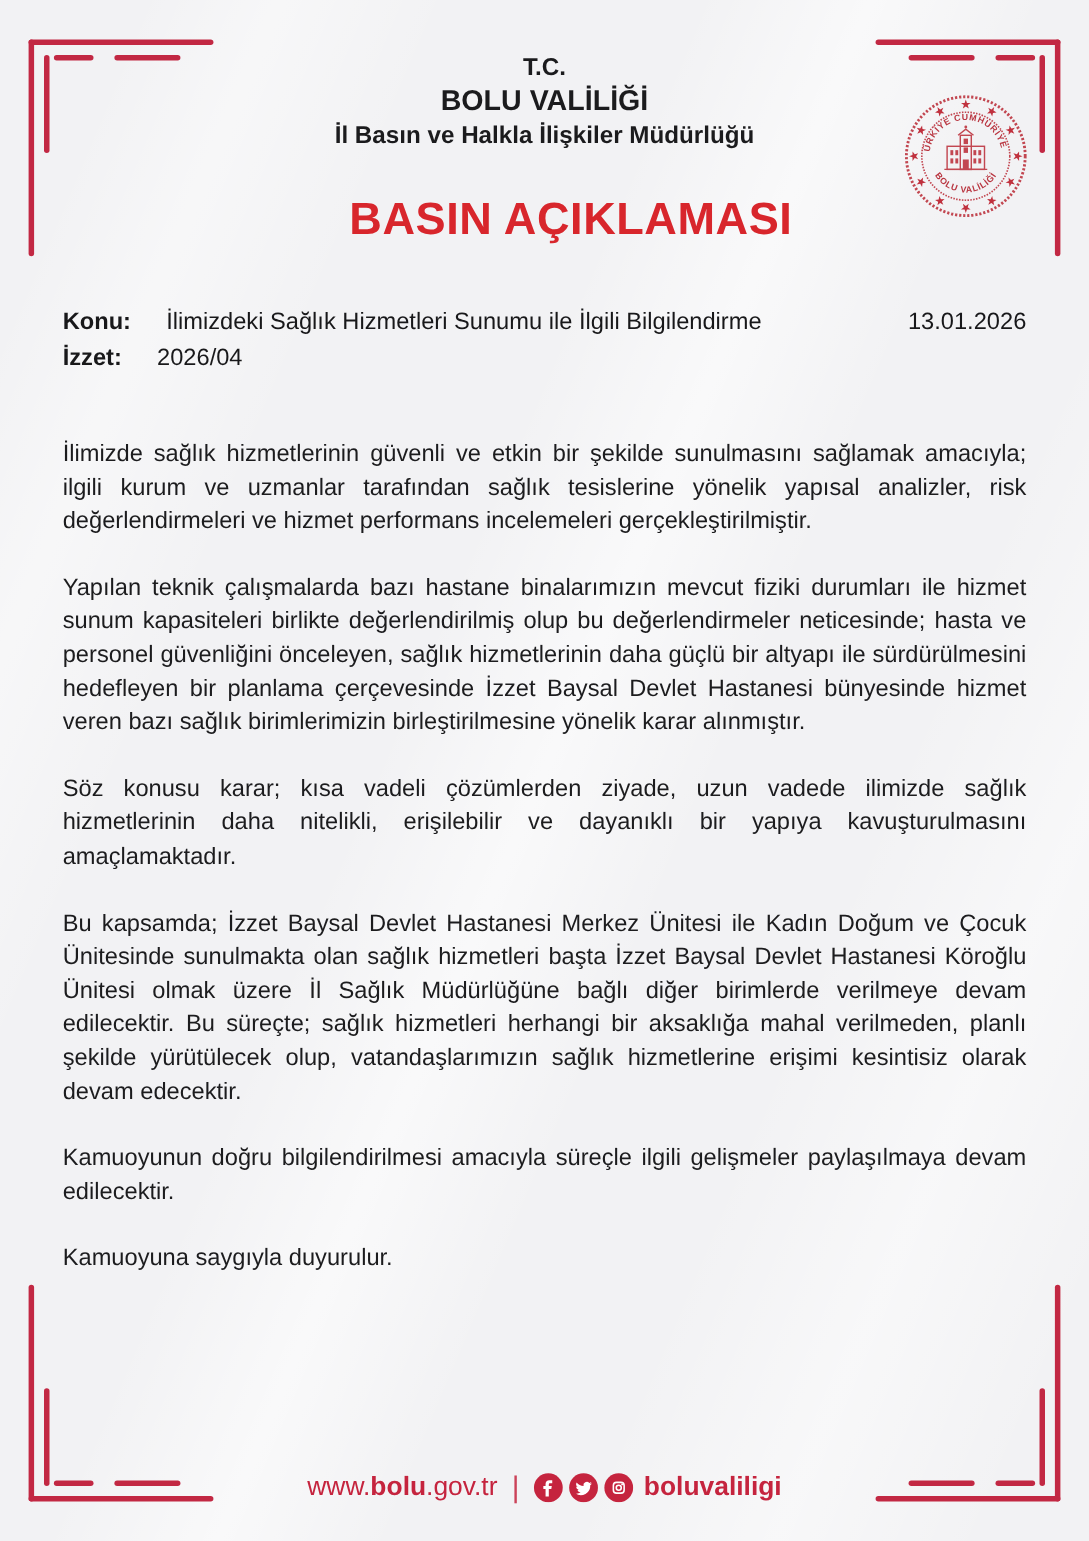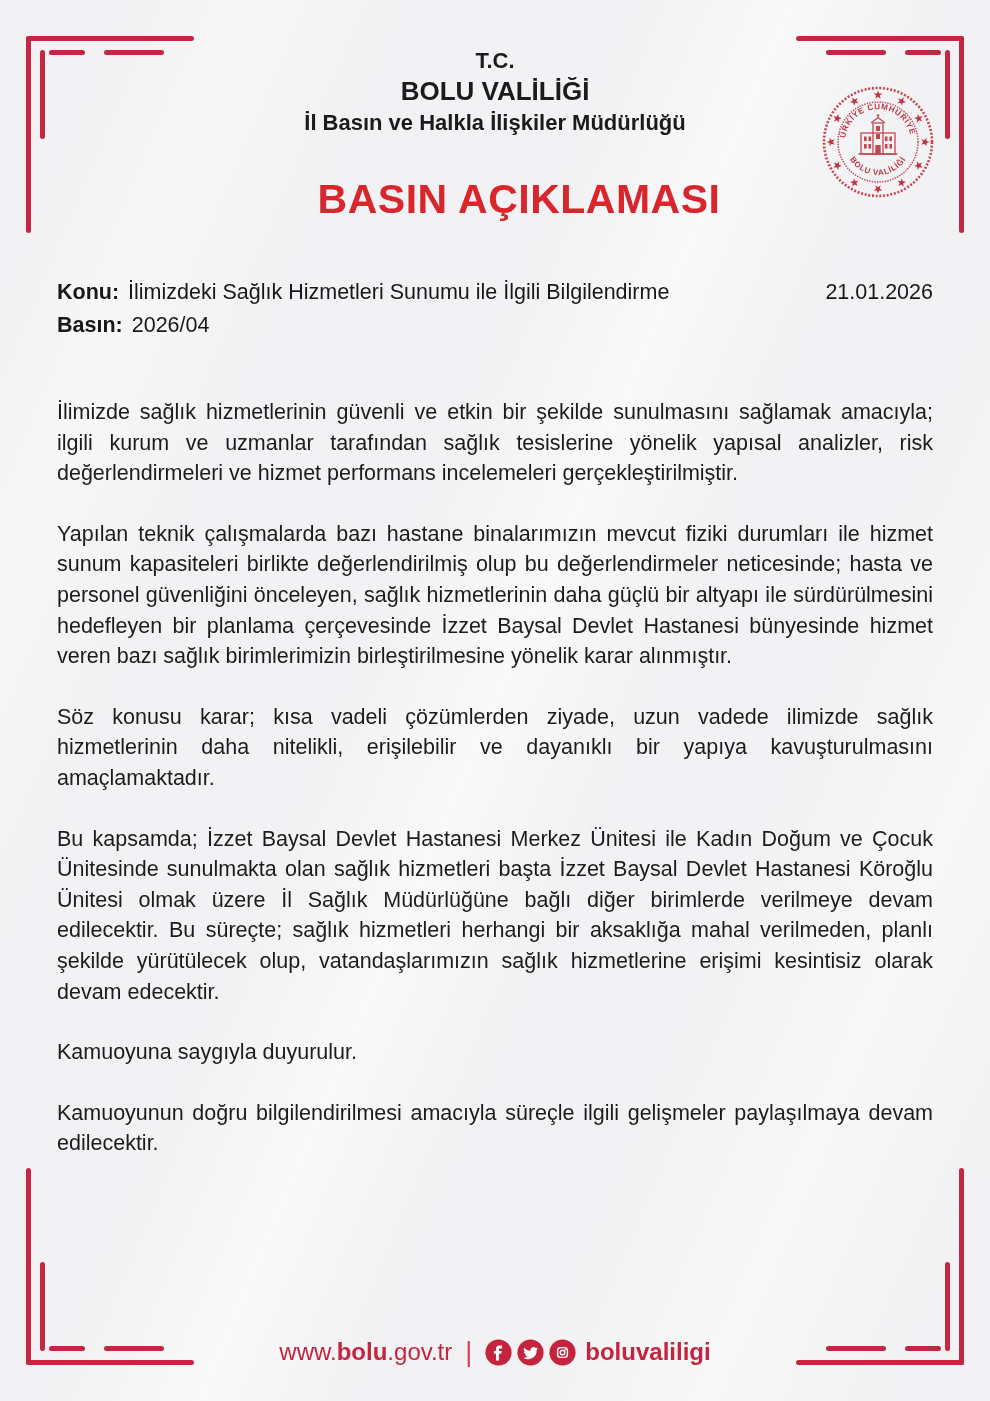--- a/index.html
+++ b/index.html
@@ -45,21 +45,21 @@
   .seal .rope{fill:none;stroke:#c24751;stroke-width:2.6;stroke-dasharray:2 1.7;}
   .seal .rope2{fill:none;stroke:#c24751;stroke-width:1.5;stroke-dasharray:1.4 1.2;}
   .seal .star{fill:#c0313e;}
   .seal text{font-family:"Liberation Sans",sans-serif;font-weight:bold;font-size:8px;
              letter-spacing:.7px;fill:#b93641;}
   .seal .bstroke{fill:none;stroke:#c24751;stroke-width:1.3;}
   .seal .bfill{fill:#c24751;}
 
   
   .meta{position:absolute;top:276px;left:57px;width:876px;font-size:21.5px;color:#18181a;}
-  .meta-row{display:flex;line-height:33px;}
+  .meta-row{display:flex;line-height:33px;gap:23px;}
   .meta-label{font-weight:bold;margin-right:9px;}
   .meta-date{margin-left:auto;}
 
   
   .body-text{position:absolute;top:397px;left:57px;width:876px;
              font-size:21.5px;line-height:30.6px;color:#1c1c1e;text-align:justify;}
   .body-text p{margin:0 0 30px 0;}
 
   
   .footer{
@@ -186,35 +186,35 @@
           <rect x="63" y="57" width="4" height="5"></rect>
         <rect x="62.3" y="68" width="5.4" height="9"></rect>
       </g>
     </g>
   </svg>
 
   <div class="meta">
     <div class="meta-row">
       <span class="meta-label">Konu:</span>
       <span>İlimizdeki Sağlık Hizmetleri Sunumu ile İlgili Bilgilendirme</span>
-      <span class="meta-date">21.01.2026</span>
+      <span class="meta-date">13.01.2026</span>
     </div>
     <div class="meta-row">
-      <span class="meta-label">Basın:</span>
+      <span class="meta-label">İzzet:</span>
       <span>2026/04</span>
     </div>
   </div>
 
   <div class="body-text">
     <p>İlimizde sağlık hizmetlerinin güvenli ve etkin bir şekilde sunulmasını sağlamak amacıyla; ilgili kurum ve uzmanlar tarafından sağlık tesislerine yönelik yapısal analizler, risk değerlendirmeleri ve hizmet performans incelemeleri gerçekleştirilmiştir.</p>
     <p>Yapılan teknik çalışmalarda bazı hastane binalarımızın mevcut fiziki durumları ile hizmet sunum kapasiteleri birlikte değerlendirilmiş olup bu değerlendirmeler neticesinde; hasta ve personel güvenliğini önceleyen, sağlık hizmetlerinin daha güçlü bir altyapı ile sürdürülmesini hedefleyen bir planlama çerçevesinde İzzet Baysal Devlet Hastanesi bünyesinde hizmet veren bazı sağlık birimlerimizin birleştirilmesine yönelik karar alınmıştır.</p>
     <p>Söz konusu karar; kısa vadeli çözümlerden ziyade, uzun vadede ilimizde sağlık hizmetlerinin daha nitelikli, erişilebilir ve dayanıklı bir yapıya kavuşturulmasını amaçlamaktadır.</p>
     <p>Bu kapsamda; İzzet Baysal Devlet Hastanesi Merkez Ünitesi ile Kadın Doğum ve Çocuk Ünitesinde sunulmakta olan sağlık hizmetleri başta İzzet Baysal Devlet Hastanesi Köroğlu Ünitesi olmak üzere İl Sağlık Müdürlüğüne bağlı diğer birimlerde verilmeye devam edilecektir. Bu süreçte; sağlık hizmetleri herhangi bir aksaklığa mahal verilmeden, planlı şekilde yürütülecek olup, vatandaşlarımızın sağlık hizmetlerine erişimi kesintisiz olarak devam edecektir.</p>
+    <p>Kamuoyunun doğru bilgilendirilmesi amacıyla süreçle ilgili gelişmeler paylaşılmaya devam edilecektir.</p>
     <p>Kamuoyuna saygıyla duyurulur.</p>
-    <p>Kamuoyunun doğru bilgilendirilmesi amacıyla süreçle ilgili gelişmeler paylaşılmaya devam edilecektir.</p>
   </div>
 
   <div class="footer">
     <span><span>www.</span><span class="bold">bolu</span><span>.gov.tr</span></span>
     <span class="sep">|</span>
     <span class="icons">
       <svg viewBox="0 0 32 32" aria-hidden="true">
         <circle cx="16" cy="16" r="15.5" fill="#c5243e"></circle>
         <path fill="#ffffff" d="M17.6,11.2h2.6V7.8h-3c-2.7,0-4.2,1.6-4.2,4.2v2.1h-2.4v3.3h2.4v8h3.5v-8h2.7l.5-3.3h-3.2v-1.6C16.5,11.7,16.8,11.2,17.6,11.2z"></path>
       </svg>

